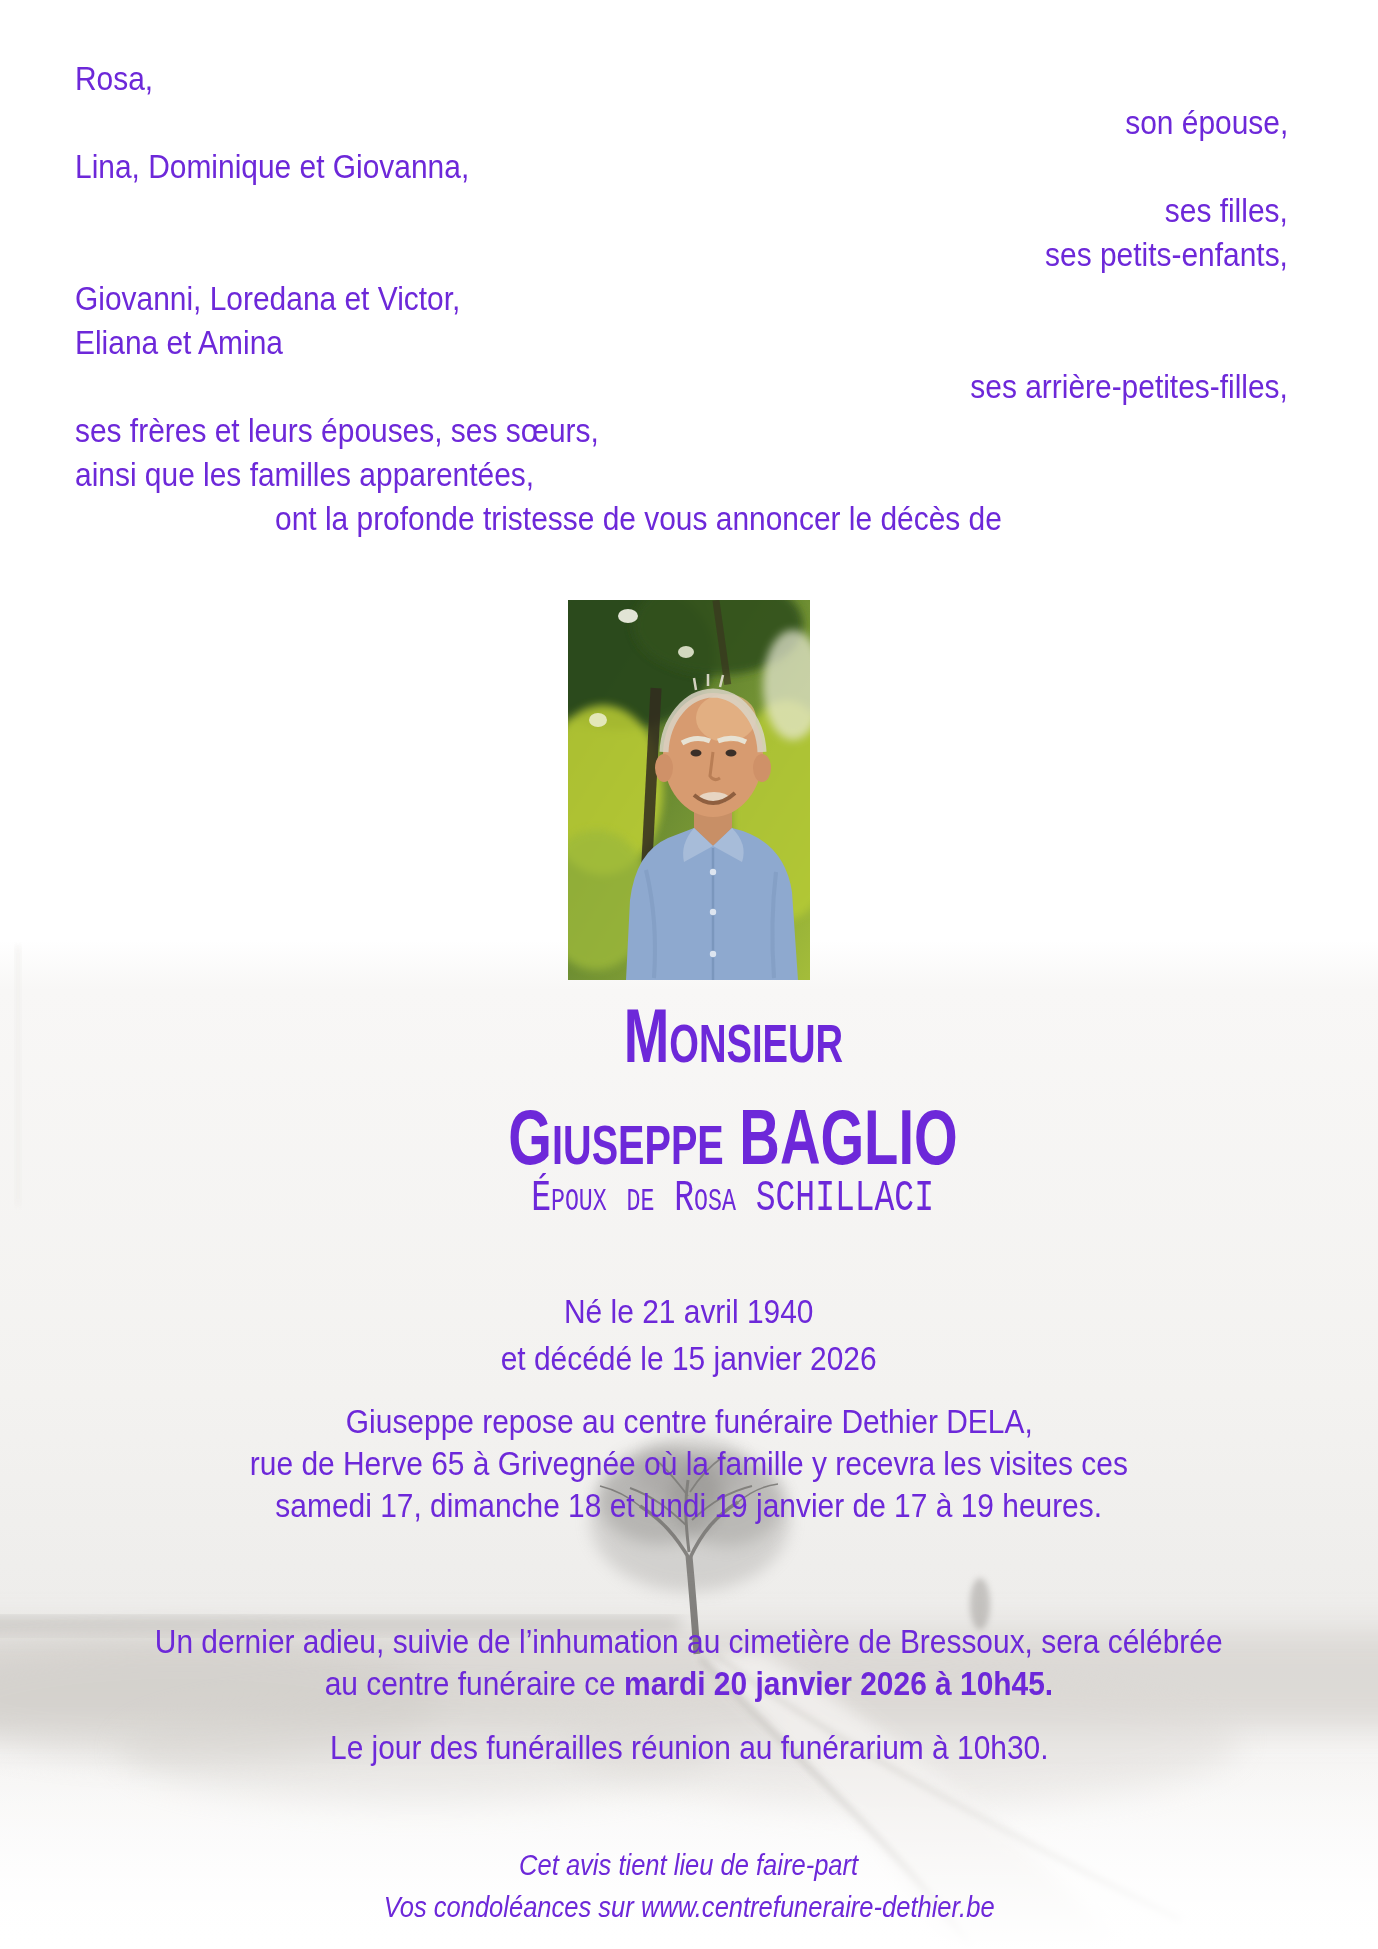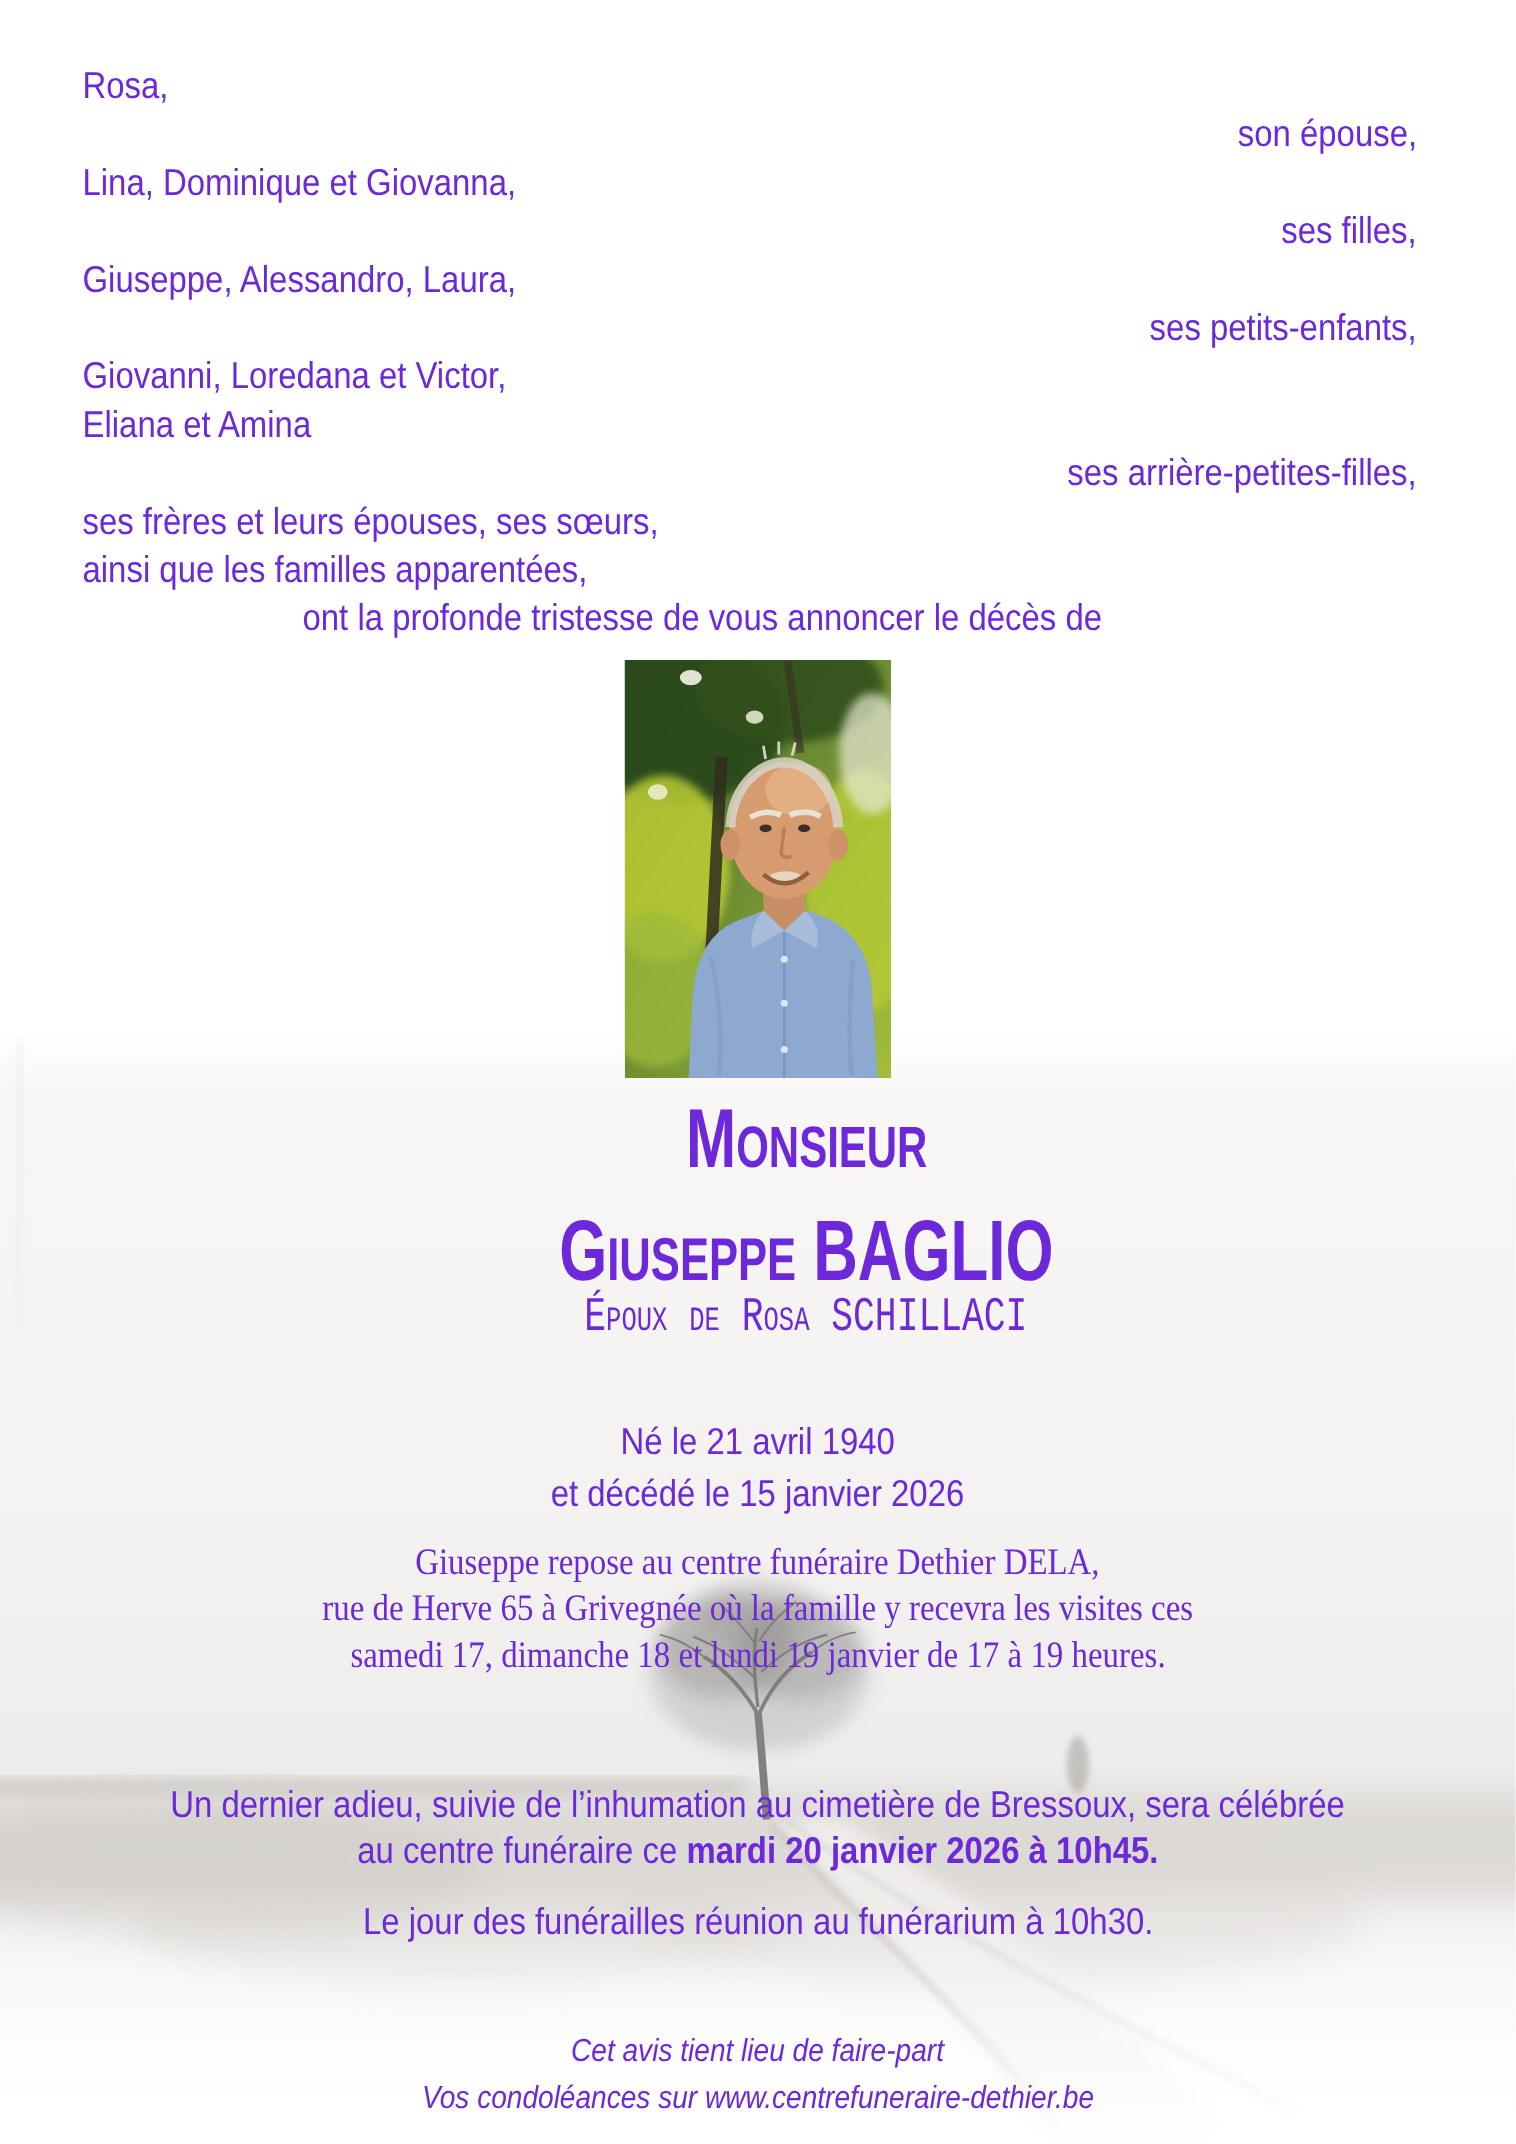--- a/index.html
+++ b/index.html
@@ -30,21 +30,21 @@
   
   .titles{position:absolute;top:998px;left:0;width:100%;text-align:center;padding-left:44px;}
   .t1{font-variant:small-caps;font-weight:700;font-size:76px;line-height:1;}
   .t1>span{transform:scaleX(.72);transform-origin:50% 50%;}
   .t2{font-variant:small-caps;font-weight:700;font-size:78px;line-height:1;margin-top:24px;}
   .t2>span{transform:scaleX(.72);transform-origin:50% 50%;}
   .t3{font-variant:small-caps;font-weight:400;font-size:44px;line-height:1;font-family:Liberation Mono, monospace;}
   .t3>span{transform:scaleX(.75);transform-origin:50% 50%;}
   
   .dates{position:absolute;top:1288px;left:0;width:100%;text-align:center;font-size:34px;line-height:47px;}
-  .repose{position:absolute;top:1400px;left:0;width:100%;text-align:center;font-size:34px;line-height:42px;font-family:Liberation Serif, serif;}
+  .repose{position:absolute;top:1400px;left:0;width:100%;text-align:center;font-size:34px;line-height:42px;}
   .ceremony{position:absolute;top:1620px;left:0;width:100%;text-align:center;font-size:34px;line-height:42px;}
   .ceremony .gap{margin-top:22px;}
   .footer{position:absolute;top:1844px;left:0;width:100%;text-align:center;font-style:italic;font-size:29px;line-height:42px;}
   b{font-weight:700;}
 </style>
 </head>
 <body>
 
 <div class="sheet">
 
@@ -105,21 +105,20 @@
     <ellipse cx="980" cy="664" rx="10" ry="26" fill="#9b9894" opacity="0.5" filter="url(#b3)"></ellipse>
 
     <rect x="0" y="820" width="1378" height="189" fill="url(#fadeWhite)"></rect>
   </svg>
 
   <div class="family">
     <div class="ln sx-l"><span>Rosa,</span></div>
     <div class="ln sx-r right"><span>son épouse,</span></div>
     <div class="ln sx-l"><span>Lina, Dominique et Giovanna,</span></div>
     <div class="ln sx-r right"><span>ses filles,</span></div>
-    <div class="ln sx-l"><span>Giuseppe, Alessandro, Laura,</span></div>
     <div class="ln sx-r right"><span>ses petits-enfants,</span></div>
     <div class="ln sx-l"><span>Giovanni, Loredana et Victor,</span></div>
     <div class="ln sx-l"><span>Eliana et Amina</span></div>
     <div class="ln sx-r right"><span>ses arrière-petites-filles,</span></div>
     <div class="ln sx-l"><span>ses frères et leurs épouses, ses sœurs,</span></div>
     <div class="ln sx-l"><span>ainsi que les familles apparentées,</span></div>
     <div class="ln sx-l indent"><span>ont la profonde tristesse de vous annoncer le décès de</span></div>
   </div>
 
   <div class="photo">

